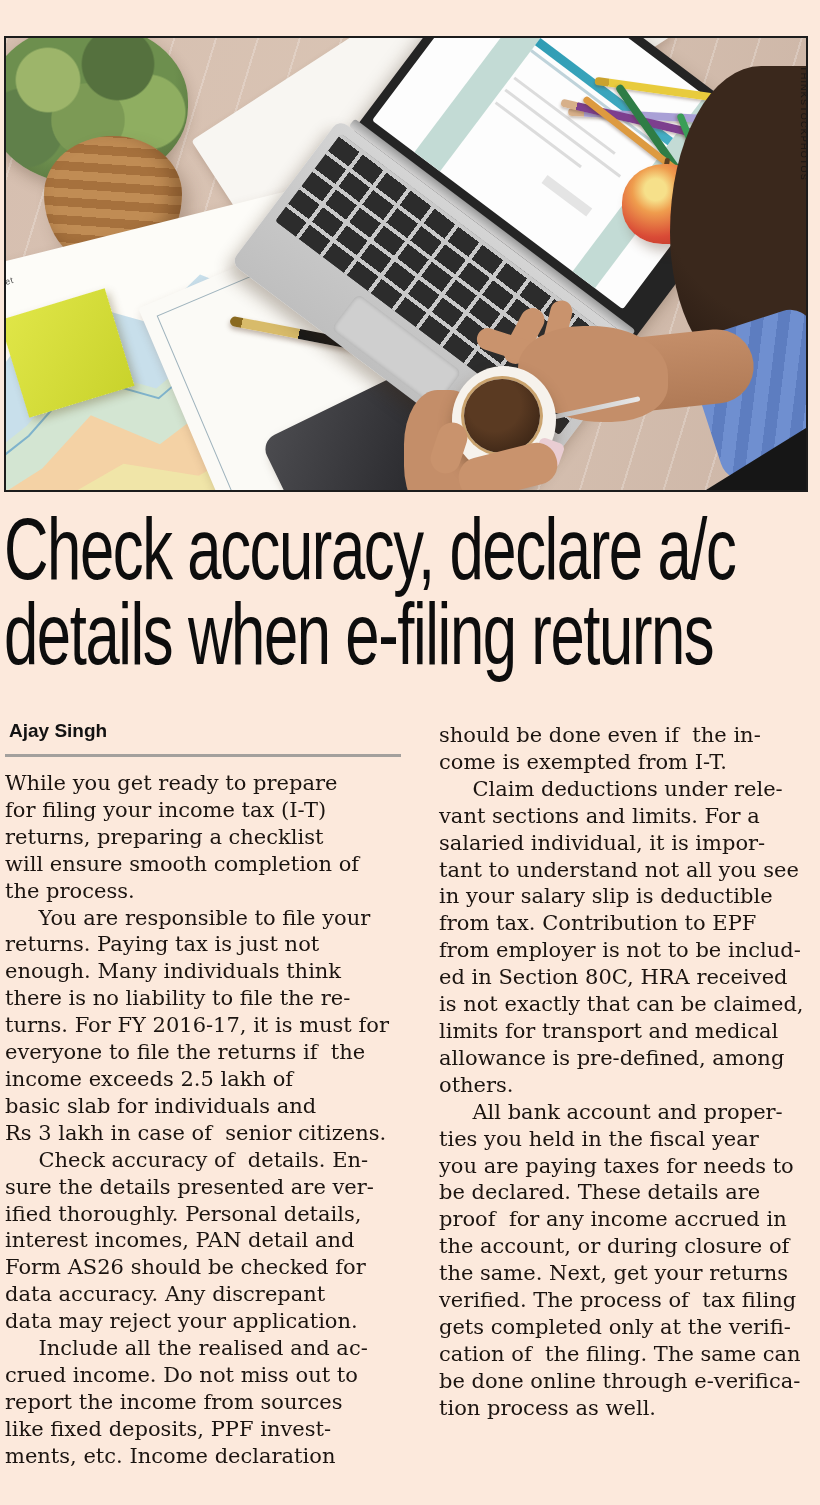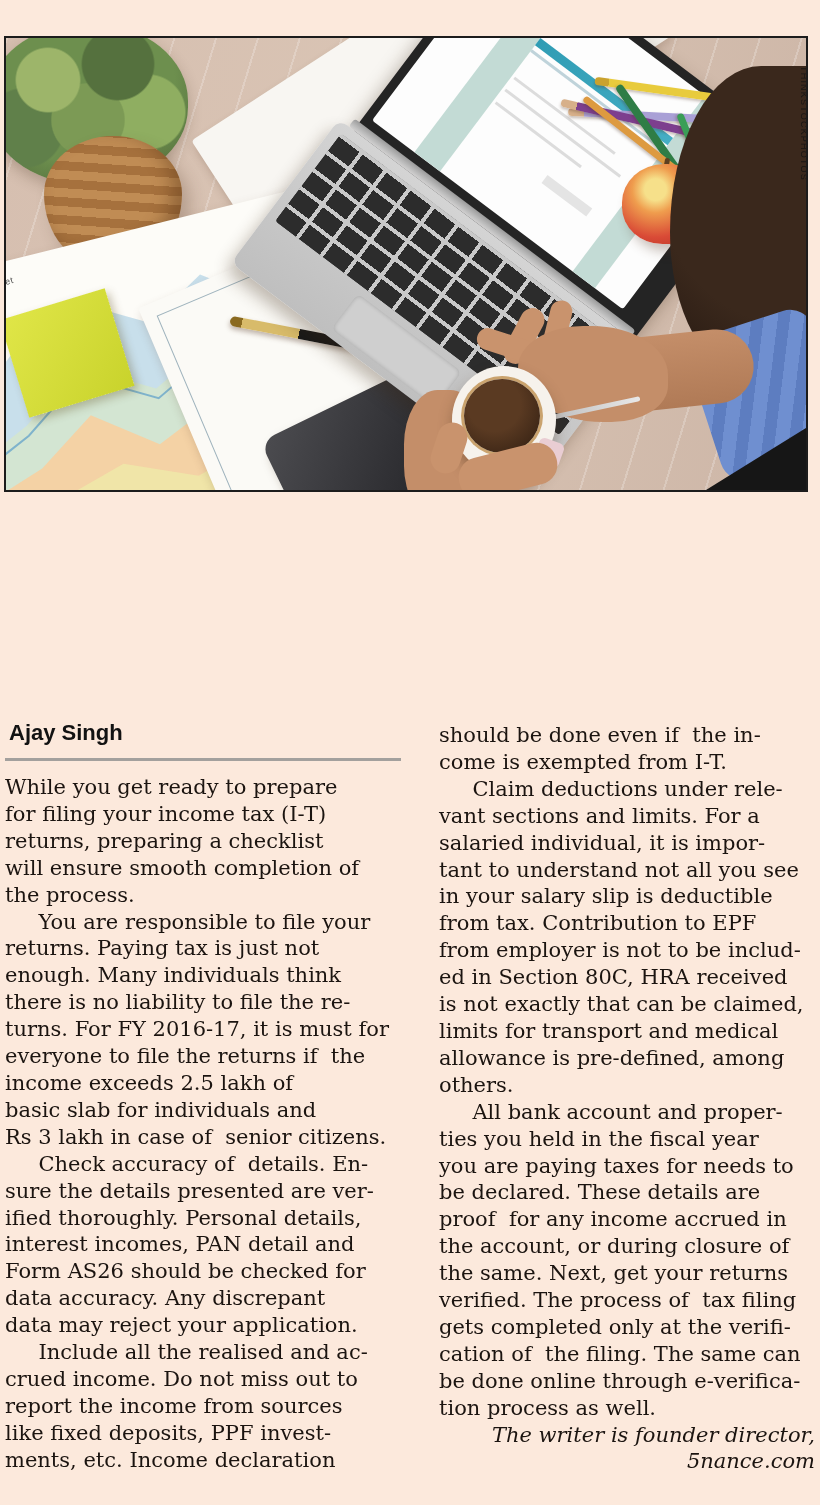--- a/index.html
+++ b/index.html
@@ -186,21 +186,21 @@
 
   
   .columns{
     position:absolute;left:5px;top:712px;width:810px;
     display:flex;gap:38px;
   }
   .col-left{width:396px;flex:0 0 396px;}
   .col-right{flex:1;}
   .byline{
     font-family:"Liberation Sans",sans-serif;
-    font-weight:700;font-size:22px;color:#121212;
+    font-weight:700;font-size:19px;color:#121212;
     margin:8px 0 0 4px;
   }
   .byline-rule{border:0;border-top:3px solid #a3a09d;margin:12px 0 13px 0;}
   .body-lines{
     font-size:21px;line-height:26.9px;color:#1b1410;
     white-space:pre-wrap;
   }
   .col-right .body-lines{margin-top:10px;}
   .signoff{
     font-size:21px;line-height:26.9px;color:#1b1410;
@@ -282,20 +282,24 @@
       <div class="coffee"></div>
       <div class="mug-handle"></div>
     </div>
     <div class="hand-fingers"></div>
     <div class="thumb"></div>
 
     <div class="dark-corner"></div>
     <div class="photo-credit">THINKSTOCKPHOTOS</div>
   </div>
 
+  <h1 class="headline" style="margin:0;font-weight:400;">
+    <span class="headline-line">Check accuracy, declare a/c</span><br>
+    <span class="headline-line">details when e-filing returns</span>
+  </h1>
 
   <div class="columns">
     <div class="col-left">
       <div class="byline">Ajay Singh</div>
       <hr class="byline-rule">
       <div class="body-lines">While you get ready to prepare
 for filing your income tax (I-T)
 returns, preparing a checklist
 will ensure smooth completion of
 the process.
@@ -341,18 +345,16 @@
 you are paying taxes for needs to
 be declared. These details are
 proof  for any income accrued in
 the account, or during closure of
 the same. Next, get your returns
 verified. The process of  tax filing
 gets completed only at the verifi-
 cation of  the filing. The same can
 be done online through e-verifica-
 tion process as well.</div>
-      <div class="signoff">The writer is founder director,
-5nance.com</div>
     </div>
   </div>
 
 </div>
 
 </body></html>

